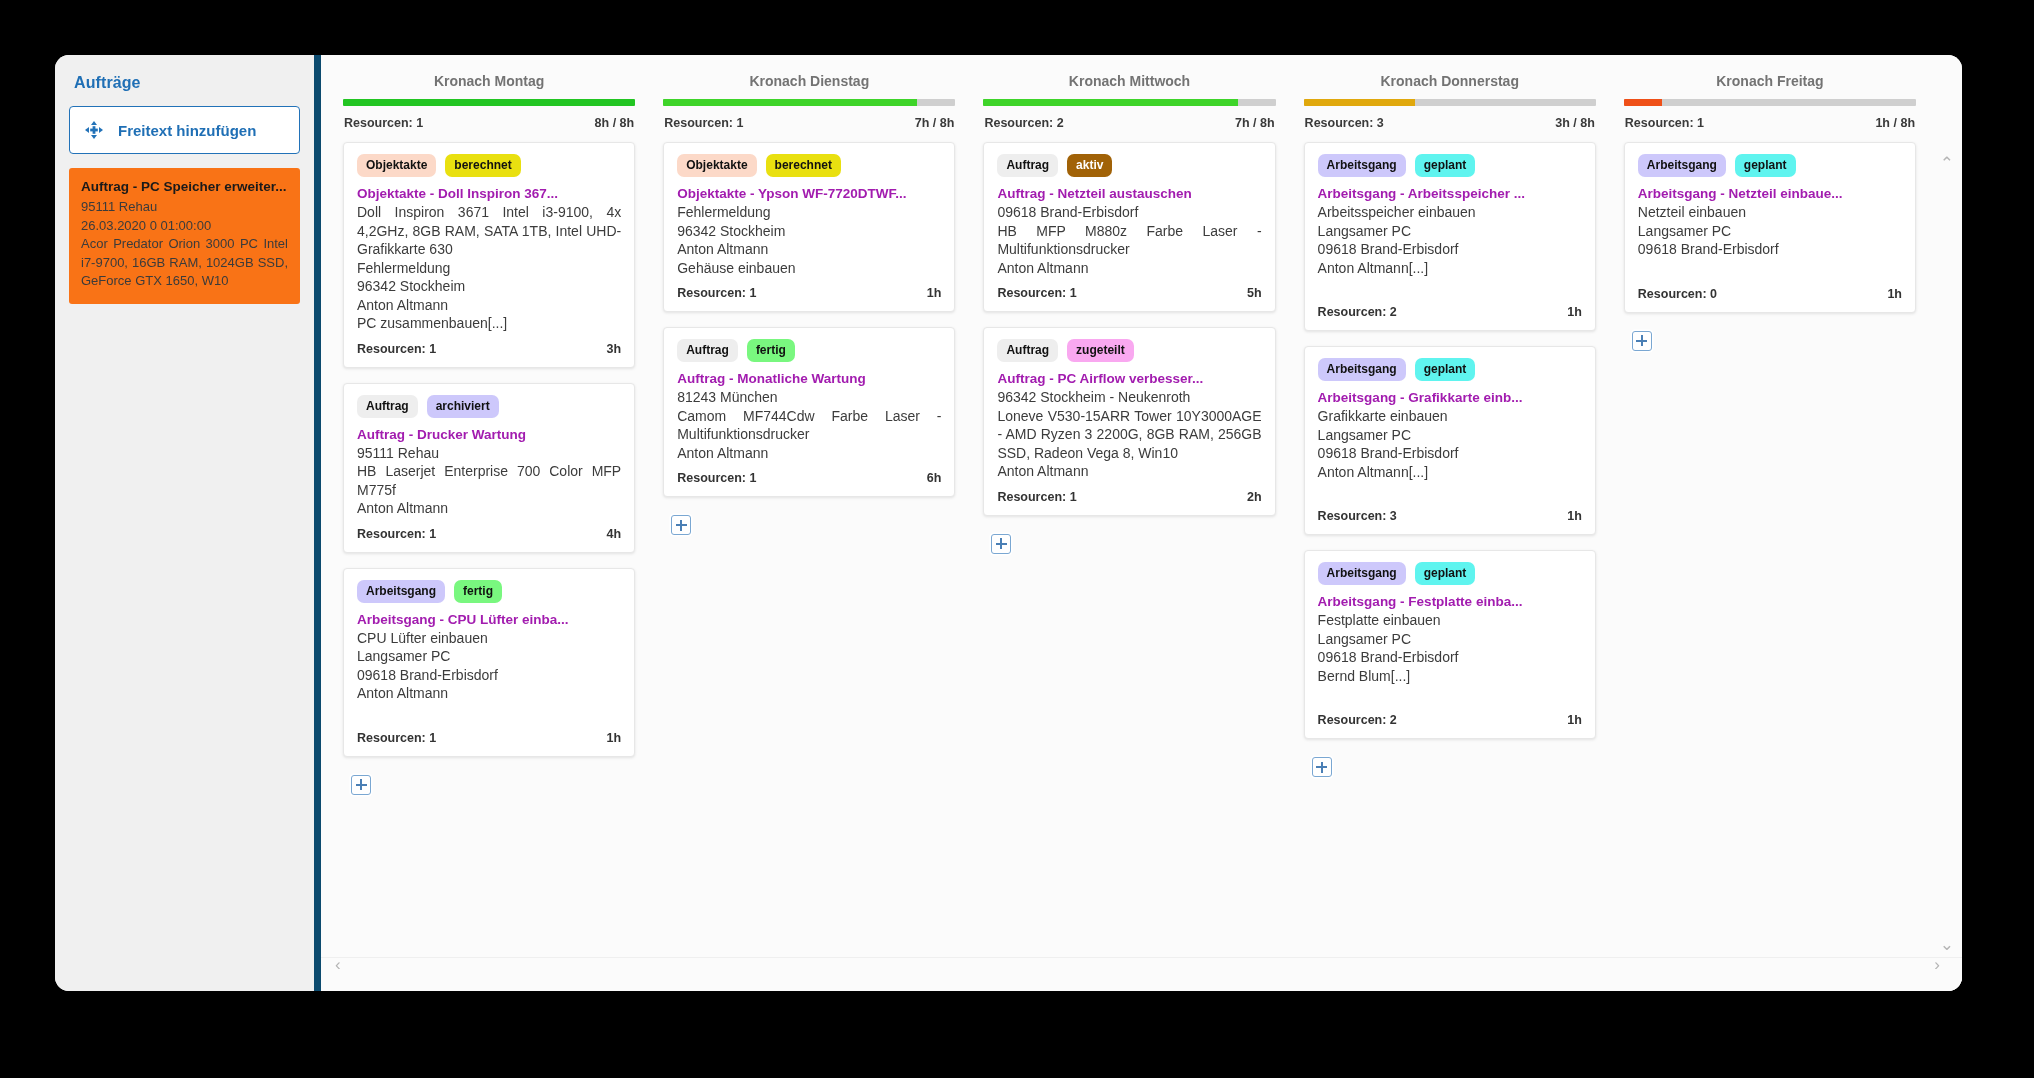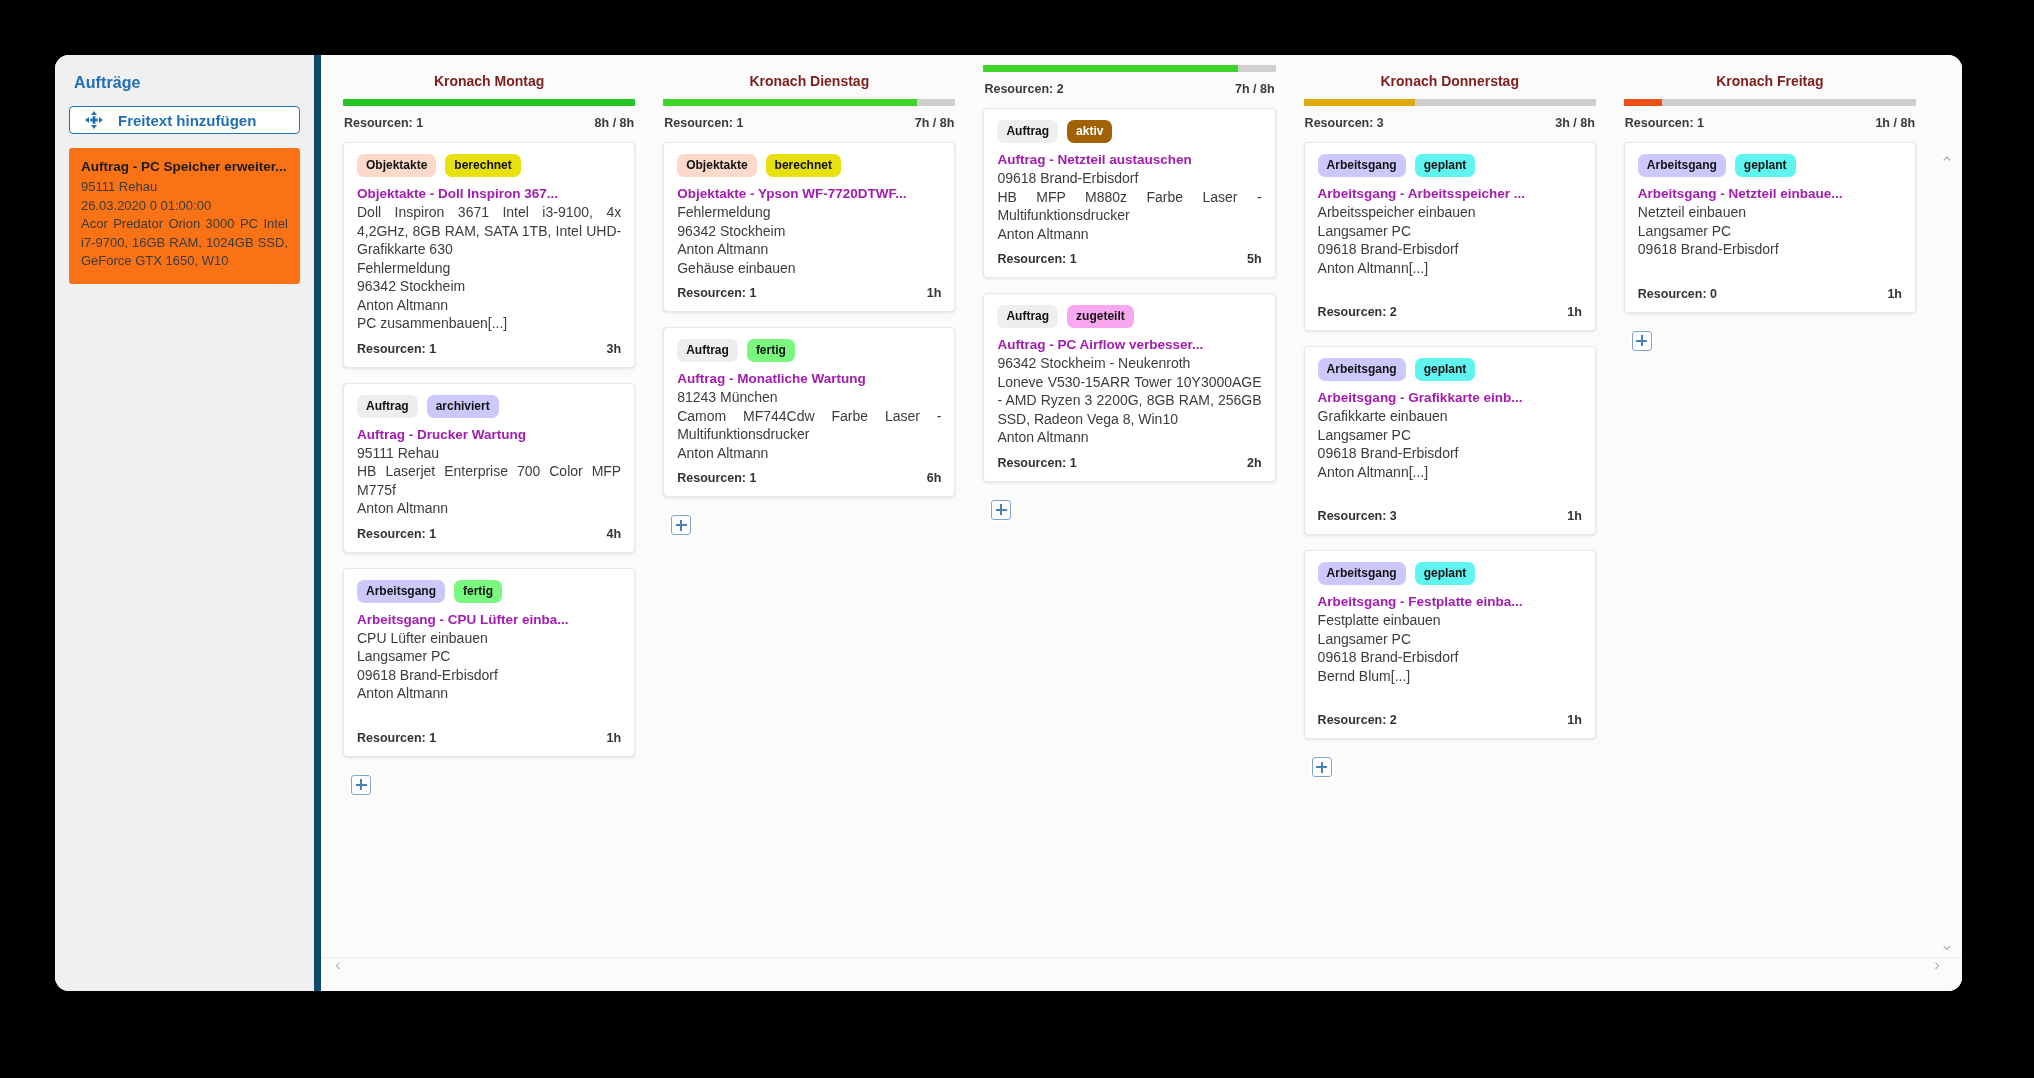--- a/index.html
+++ b/index.html
@@ -32,21 +32,21 @@
     font-size: 16px;
     font-weight: bold;
     color: #1f6fb5;
     margin: 3px 0 14px 5px;
     letter-spacing: .1px;
   }
   .freetext-btn {
     background: #fff;
     border: 1.6px solid #2272b8;
     border-radius: 4px;
-    height: 28px;
+    height: 48px;
     display: flex;
     align-items: center;
     gap: 14px;
     padding: 0 14px;
     cursor: pointer;
     margin-bottom: 14px;
   }
   .freetext-btn .label {
     font-size: 15px;
     font-weight: bold;
@@ -93,21 +93,21 @@
     flex: 1 1 0;
     min-width: 0;
     padding: 0 14px;
     display: flex;
     flex-direction: column;
   }
   .col-title {
     text-align: center;
     font-size: 14px;
     font-weight: bold;
-    color: #7f1d1d;
+    color: #737373;
     padding: 8px 0 10px 0;
   }
   .progress-track {
     height: 7px;
     background: #cfcfcf;
     border-radius: 1px;
     overflow: hidden;
   }
   .progress-fill { height: 100%; }
   .col-meta {
@@ -339,20 +339,21 @@
               <div class="card-line">Anton Altmann</div>
               <div class="card-foot">
                 <span>Resourcen: 1</span>
                 <span>6h</span>
               </div>
             </div>
             <div class="add-btn"></div>
           </div>
         </div>
         <div class="column">
+          <div class="col-title">Kronach Mittwoch</div>
           <div class="progress-track">
             <div class="progress-fill" style="width: 87%; background: rgb(62, 212, 41);"></div>
           </div>
           <div class="col-meta">
             <span>Resourcen: 2</span>
             <span>7h / 8h</span>
           </div>
           <div class="cards">
             <div class="card">
               <div class="badges">

